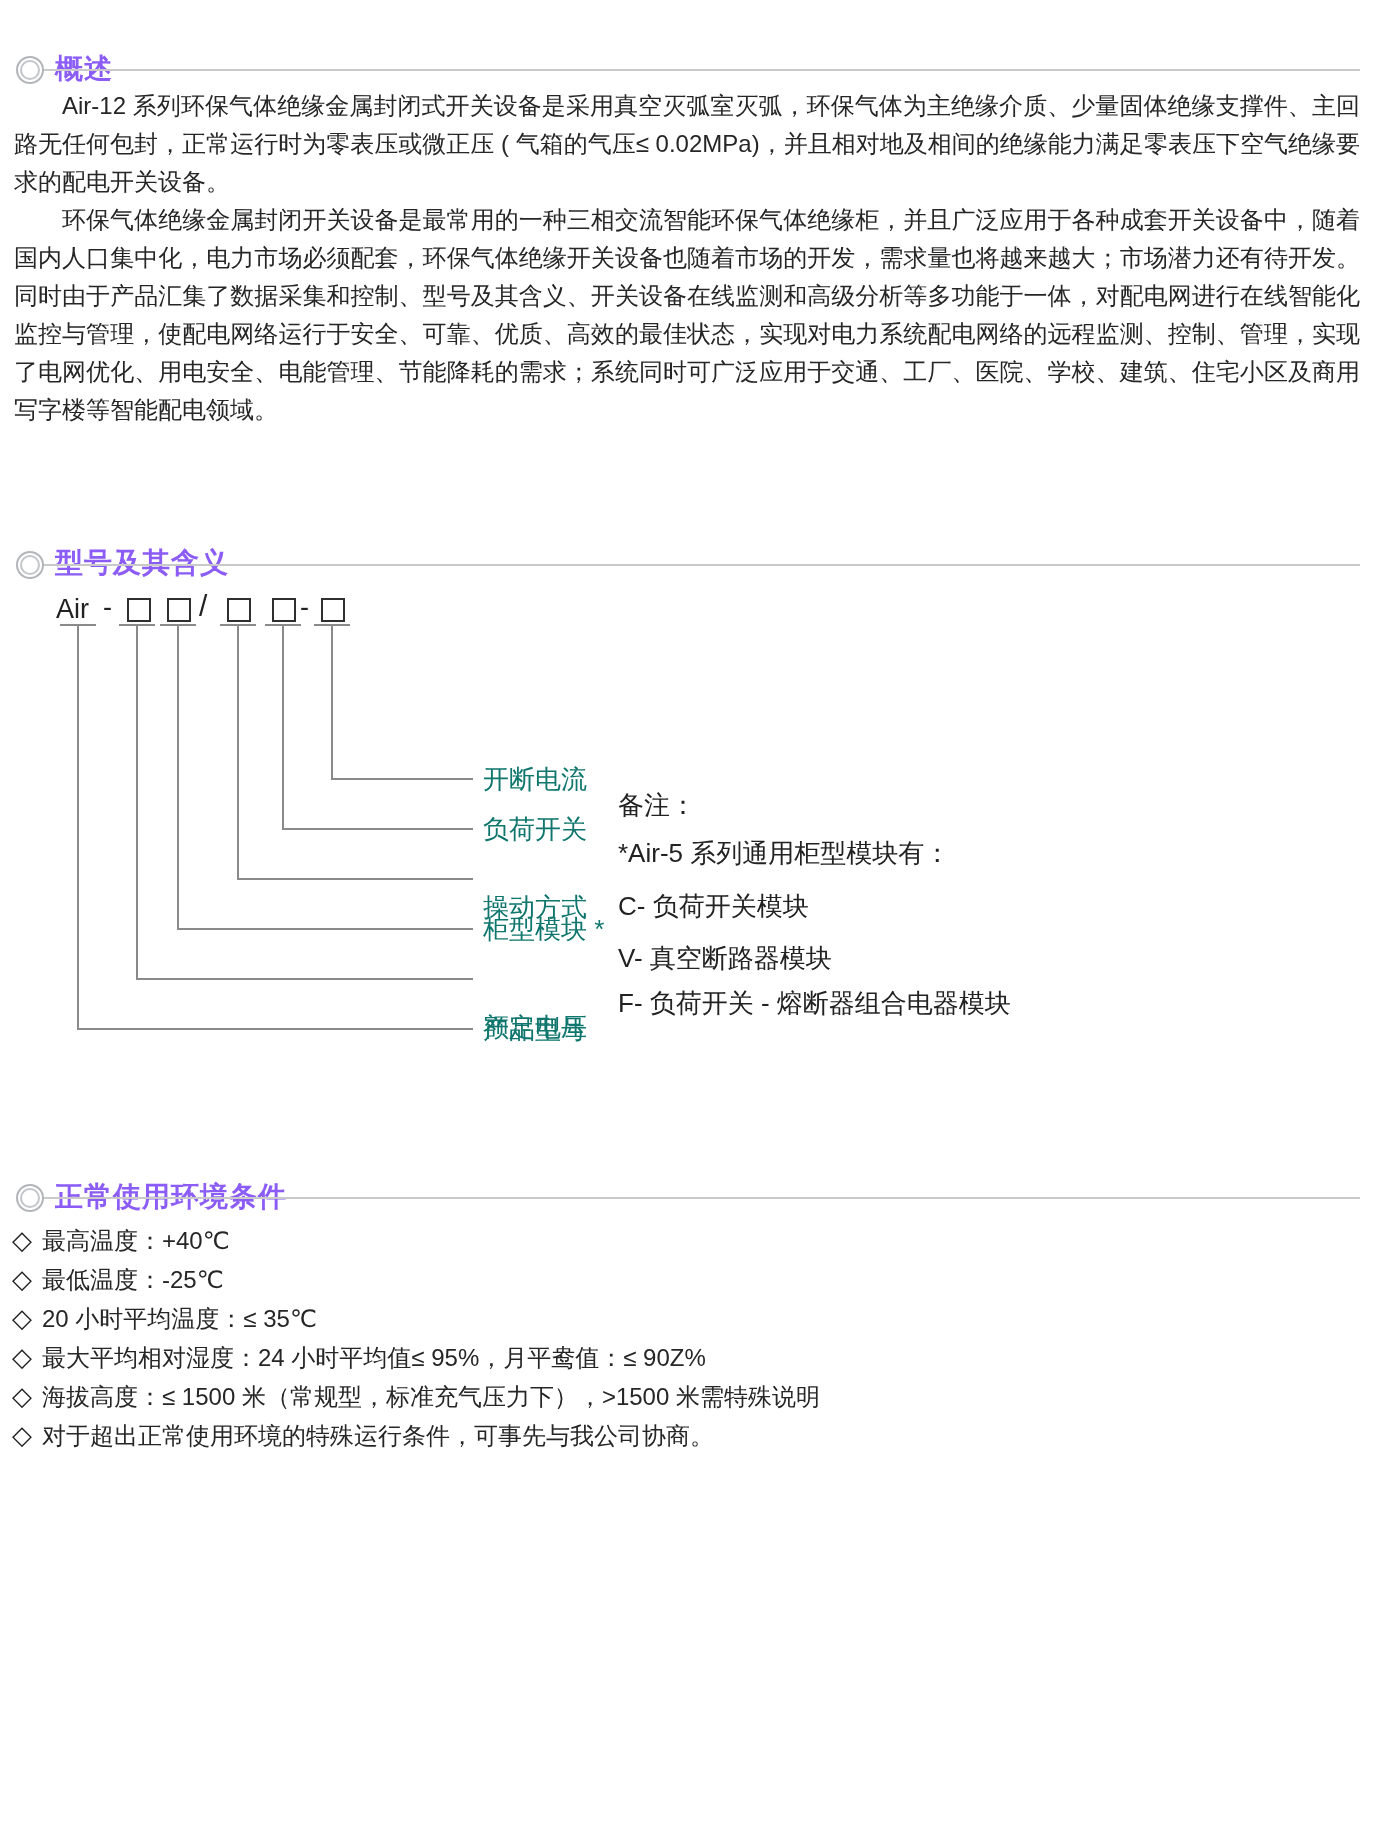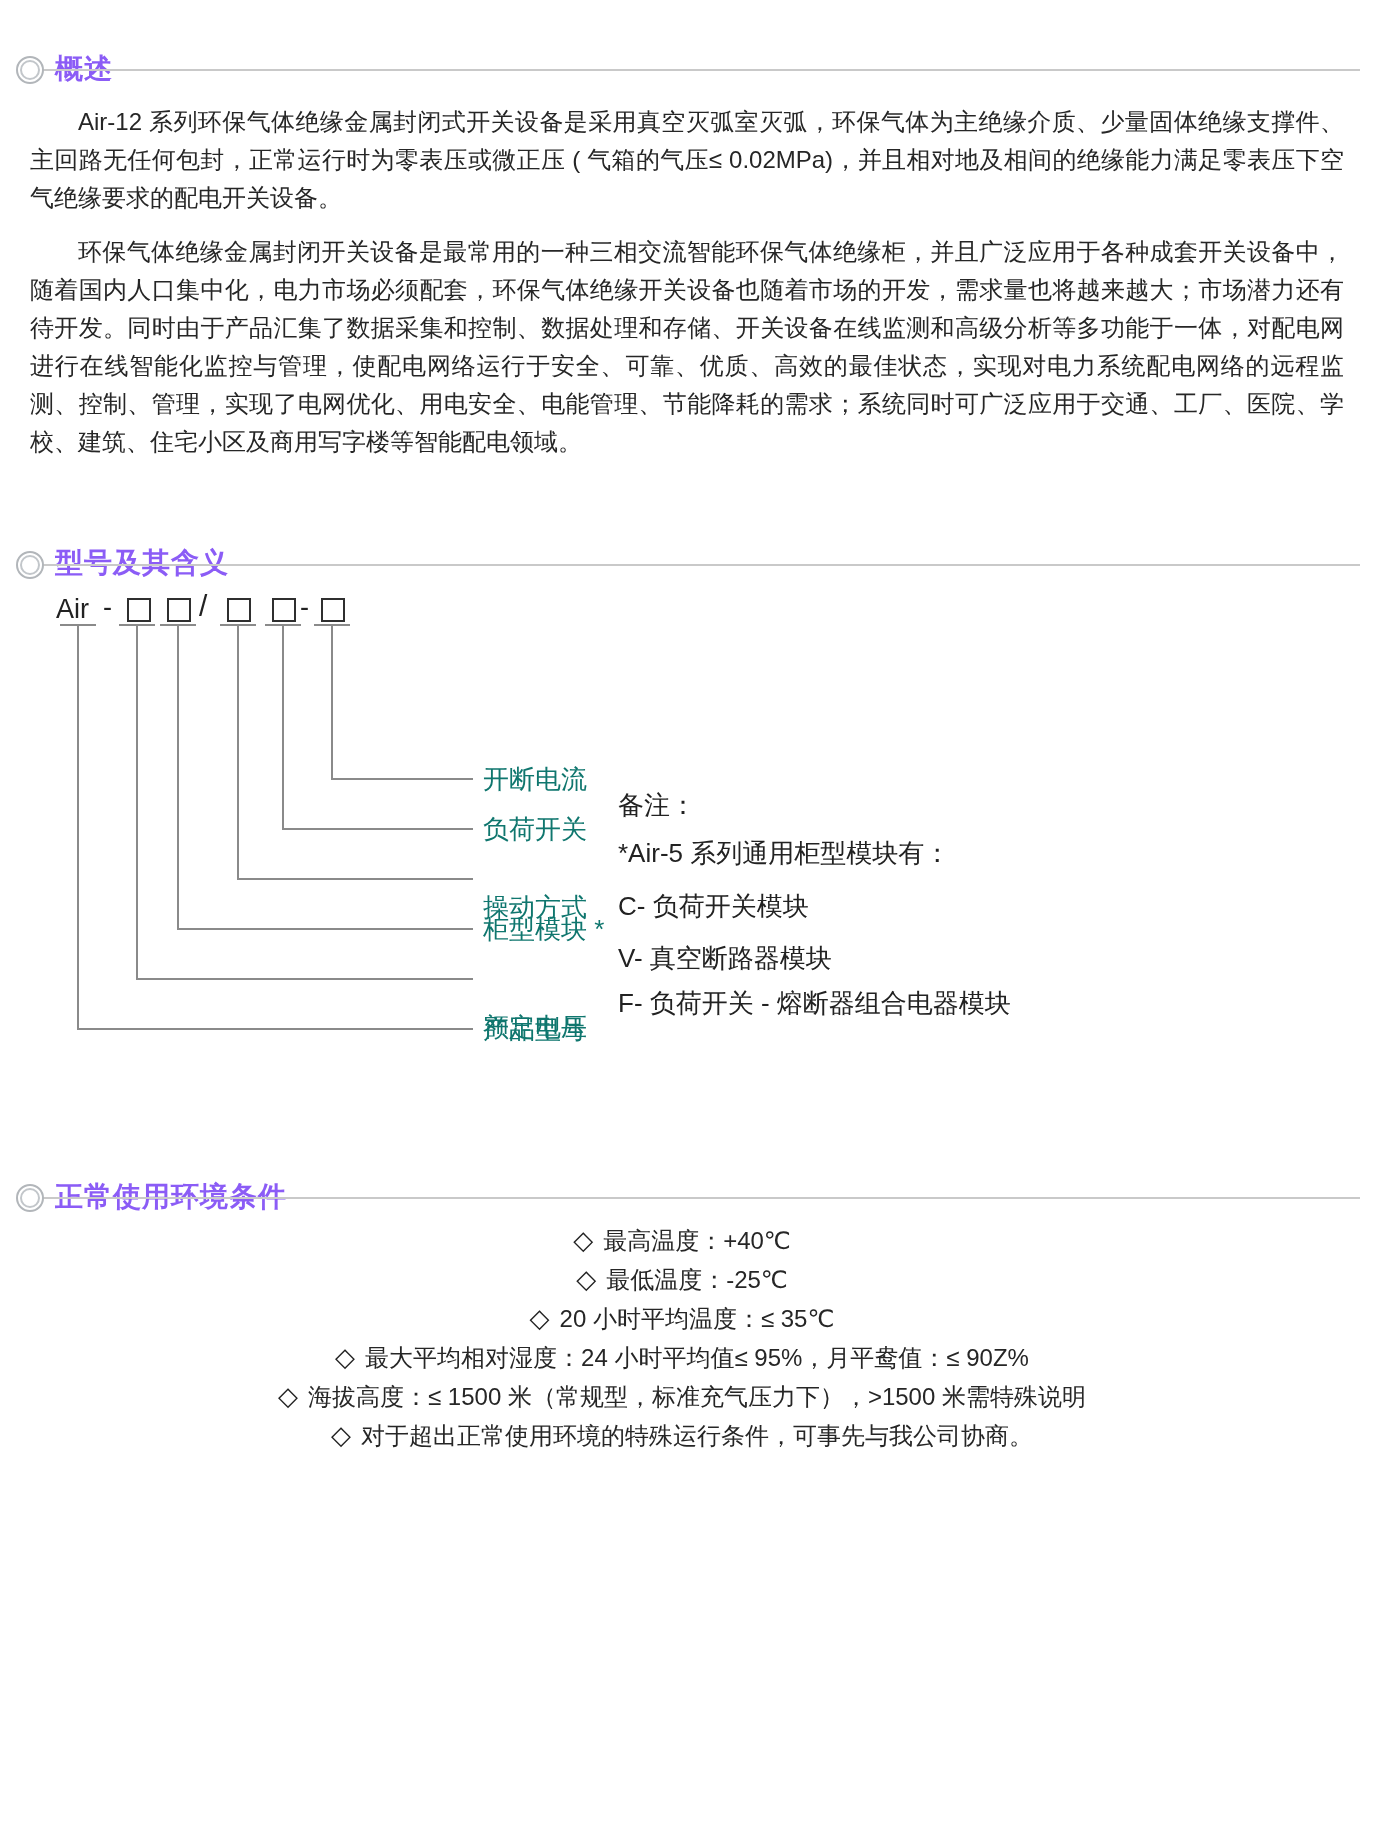--- a/index.html
+++ b/index.html
@@ -7,50 +7,50 @@
   .page{position:relative;width:1373px;height:1848px;background:#ffffff;overflow:hidden;}
 
   
   .sec-title{position:absolute;left:55px;color:#8b5cf6;font-weight:bold;font-size:28px;line-height:32px;letter-spacing:1px;}
   .rule{position:absolute;left:30px;width:1330px;height:2px;background:#c9c9c9;}
   .ring{position:absolute;left:16px;width:24px;height:24px;border:2px solid #b2b6ba;border-radius:50%;background:#ffffff;display:flex;align-items:center;justify-content:center;}
   .ring .inner{width:16px;height:16px;border:2px solid #c2c6ca;border-radius:50%;background:#ffffff;}
 
   
   .para-wrap{position:absolute;left:14px;top:87px;width:1346px;font-size:24px;line-height:38px;text-align:justify;}
-  .para-wrap p{margin:16px;text-indent:2em;}
+  .para-wrap p{margin:0;text-indent:2em;}
 
   
   .mtext{position:absolute;font-size:27px;line-height:27px;color:#222;}
   .mbox{position:absolute;width:20px;height:20px;border:2px solid #2f2f2f;background:#fff;}
   .tbar{position:absolute;height:2px;background:#8a8a8a;}
   .vline{position:absolute;width:2px;background:#8a8a8a;}
   .hline{position:absolute;height:2px;background:#8a8a8a;}
   .dlabel{position:absolute;left:483px;font-size:26px;line-height:27px;color:#0f766e;}
   .dnote{position:absolute;left:618px;font-size:26px;line-height:27px;color:#222;}
 
   
-  .env-list{position:absolute;left:12px;top:1221px;width:1340px;font-size:24px;text-align:center;}
+  .env-list{position:absolute;left:12px;top:1221px;width:1340px;font-size:24px;}
   .env-item{height:39px;line-height:39px;white-space:nowrap;}
   .env-item .diamond{margin-right:10px;font-size:26px;color:#222;}
 </style>
 </head>
 <body>
 
 <div class="page">
 
   <section>
     <h2 class="sec-title" style="top:30px;">概述</h2>
     <div class="rule" style="top:69px;"></div>
     <div class="ring" style="top:56px;">
         <div class="inner"></div>
       </div>
     <div class="para-wrap">
       <p>Air-12 系列环保气体绝缘金属封闭式开关设备是采用真空灭弧室灭弧，环保气体为主绝缘介质、少量固体绝缘支撑件、主回路无任何包封，正常运行时为零表压或微正压 ( 气箱的气压≤ 0.02MPa)，并且相对地及相间的绝缘能力满足零表压下空气绝缘要求的配电开关设备。</p>
-      <p>环保气体绝缘金属封闭开关设备是最常用的一种三相交流智能环保气体绝缘柜，并且广泛应用于各种成套开关设备中，随着国内人口集中化，电力市场必须配套，环保气体绝缘开关设备也随着市场的开发，需求量也将越来越大；市场潜力还有待开发。同时由于产品汇集了数据采集和控制、数据处理和存储、开关设备在线监测和高级分析等多功能于一体，对配电网进行在线智能化监控与管理，使配电网络运行于安全、可靠、优质、高效的最佳状态，实现对电力系统配电网络的远程监测、控制、管理，实现了电网优化、用电安全、电能管理、节能降耗的需求；系统同时可广泛应用于交通、工厂、医院、学校、建筑、住宅小区及商用写字楼等智能配电领域。</p>
+      <p>环保气体绝缘金属封闭开关设备是最常用的一种三相交流智能环保气体绝缘柜，并且广泛应用于各种成套开关设备中，随着国内人口集中化，电力市场必须配套，环保气体绝缘开关设备也随着市场的开发，需求量也将越来越大；市场潜力还有待开发。同时由于产品汇集了数据采集和控制、型号及其含义、开关设备在线监测和高级分析等多功能于一体，对配电网进行在线智能化监控与管理，使配电网络运行于安全、可靠、优质、高效的最佳状态，实现对电力系统配电网络的远程监测、控制、管理，实现了电网优化、用电安全、电能管理、节能降耗的需求；系统同时可广泛应用于交通、工厂、医院、学校、建筑、住宅小区及商用写字楼等智能配电领域。</p>
     </div>
   </section>
 
   <section>
     <h2 class="sec-title" style="top:524px;">型号及其含义</h2>
     <div class="rule" style="top:564px;"></div>
     <div class="ring" style="top:551px;">
         <div class="inner"></div>
       </div>
 

